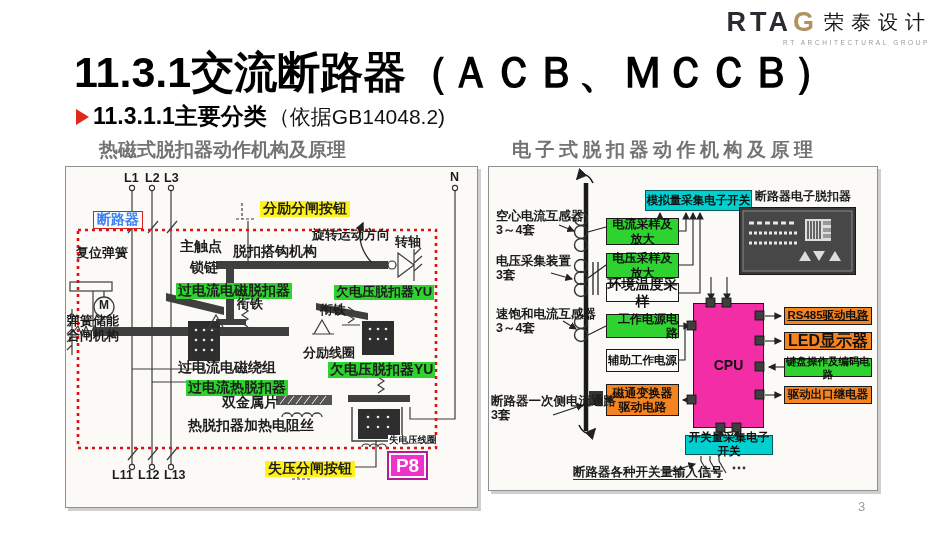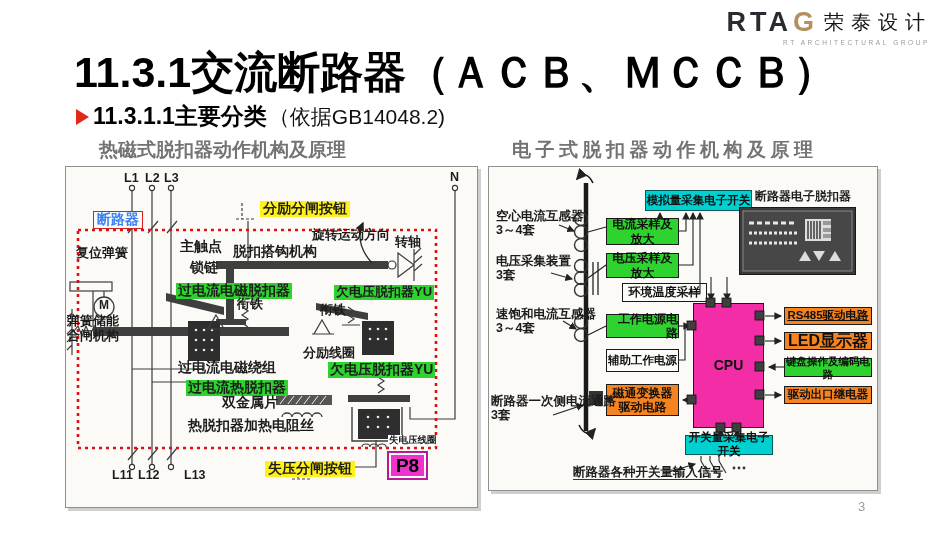--- a/index.html
+++ b/index.html
@@ -25,21 +25,21 @@
   
   .panel{position:absolute;background:#fbfaf6;border:1.5px solid #8f8f8f;box-shadow:3px 3px 0 rgba(160,160,160,.5);}
   .panel svg.art{position:absolute;left:0;top:0;pointer-events:none;}
   .lbl{position:absolute;font-weight:600;color:#1c1c1c;line-height:1.12;white-space:nowrap;}
   .pre{white-space:pre-line;}
   .hl-g{background:#2FD32F;padding:0 2px;font-weight:700;}
   .hl-y{background:#FFF21C;padding:0 3px;font-weight:700;}
   .red-box{color:#3b82f6;border:1.6px solid #d42020;padding:0 3px;font-weight:700;background:#fbfaf6;}
   .p8{position:absolute;left:321px;top:284px;width:41px;height:29px;background:#EE33CC;
       border:2px solid #b8189a;box-shadow:inset 0 0 0 2px #fff;display:flex;align-items:center;
-      justify-content:center;font-size:19px;font-weight:800;color:#000000;}
+      justify-content:center;font-size:19px;font-weight:800;color:#ffffff;}
   
   .rt-box{position:absolute;border:1.4px solid #1a1a1a;display:flex;align-items:center;justify-content:center;
           text-align:center;font-weight:700;color:#101010;line-height:1.2;}
   .rt-green{background:#2FD32F;}
   .rt-orange{background:#F5831F;}
   .rt-cyan{background:#00D0D0;border-color:#045a5a;}
   .rt-white{background:#fcfcfa;font-weight:600;}
   .rt-cpu{background:#F22DA6;}
   .etu{position:absolute;left:250px;top:40px;width:117px;height:68px;}
 </style>
@@ -160,21 +160,21 @@
         <path d="M232,298V312 M226,312H246" stroke-dasharray="3 2"></path>
       </g>
     </svg>
 
     <span class="lbl" style="left:58px;top:4px;font-size:12.5px;">L1</span>
     <span class="lbl" style="left:79px;top:4px;font-size:12.5px;">L2</span>
     <span class="lbl" style="left:98px;top:4px;font-size:12.5px;">L3</span>
     <span class="lbl" style="left:384px;top:3px;font-size:12.5px;">N</span>
     <span class="lbl" style="left:46px;top:301px;font-size:12.5px;">L11</span>
     <span class="lbl" style="left:72px;top:301px;font-size:12.5px;">L12</span>
-    <span class="lbl" style="left:98px;top:301px;font-size:12.5px;margin-left:20px;">L13</span>
+    <span class="lbl" style="left:98px;top:301px;font-size:12.5px;">L13</span>
 
     <span class="lbl red-box" style="left:27px;top:44px;font-size:14px;">断路器</span>
     <span class="lbl" style="left:10px;top:79px;font-size:13px;">复位弹簧</span>
     <span class="lbl" style="left:114px;top:72px;font-size:14px;">主触点</span>
     <span class="lbl" style="left:124px;top:93px;font-size:14px;">锁链</span>
     <span class="lbl" style="left:167px;top:77px;font-size:14px;">脱扣搭钩机构</span>
     <span class="lbl hl-y" style="left:194px;top:34px;font-size:14px;">分励分闸按钮</span>
     <span class="lbl" style="left:246px;top:61px;font-size:13px;">旋转运动方向</span>
     <span class="lbl" style="left:329px;top:68px;font-size:13px;">转轴</span>
     <span class="lbl hl-g" style="left:110px;top:116px;font-size:14px;">过电流电磁脱扣器</span>
@@ -193,21 +193,21 @@
     <span class="lbl" style="left:322px;top:268px;font-size:9.5px;background:#fff;padding:0 1px;">失电压线圈</span>
     <div class="p8">P8</div>
     <span class="lbl hl-y" style="left:199px;top:294px;font-size:14px;">失压分闸按钮</span>
   </div>
 
   <div class="panel" style="left:488px;top:166px;width:390px;height:325px;">
 
     <div class="rt-box rt-cyan" style="left:156px;top:23px;width:107px;height:21px;font-size:11.5px;text-align:right;">模拟量采集电子开关</div>
     <div class="rt-box rt-green" style="left:117px;top:51px;width:73px;height:27px;font-size:12px;">电流采样及放大</div>
     <div class="rt-box rt-green" style="left:117px;top:86px;width:73px;height:25px;font-size:12px;">电压采样及放大</div>
-    <div class="rt-box rt-white" style="left:133px;top:116px;width:85px;height:19px;font-size:12px;">环境温度采样</div>
+    <div class="rt-box rt-white" style="left:117px;top:116px;width:73px;height:19px;font-size:14px;">环境温度采样</div>
     <div class="rt-box rt-green" style="left:117px;top:147px;width:73px;height:24px;font-size:12px;text-align:right;">工作电源电路</div>
     <div class="rt-box rt-white" style="left:117px;top:182px;width:73px;height:23px;font-size:11.5px;">辅助工作电源</div>
     <div class="rt-box rt-orange pre" style="left:117px;top:217px;width:73px;height:32px;font-size:12px;">磁通变换器
 驱动电路</div>
     <div class="rt-box rt-cpu" style="left:204px;top:136px;width:71px;height:125px;font-size:14px;">CPU</div>
     <div class="rt-box rt-orange" style="left:295px;top:140px;width:88px;height:18px;font-size:11.5px;text-decoration:underline;">RS485驱动电路</div>
     <div class="rt-box rt-orange" style="left:295px;top:165px;width:88px;height:18px;font-size:16px;">LED显示器</div>
     <div class="rt-box rt-green" style="left:295px;top:191px;width:88px;height:19px;font-size:10.5px;">键盘操作及编码电路</div>
     <div class="rt-box rt-orange" style="left:295px;top:219px;width:88px;height:18px;font-size:11.5px;">驱动出口继电器</div>
     <div class="rt-box rt-cyan" style="left:196px;top:268px;width:88px;height:20px;font-size:11.5px;">开关量采集电子开关</div>

